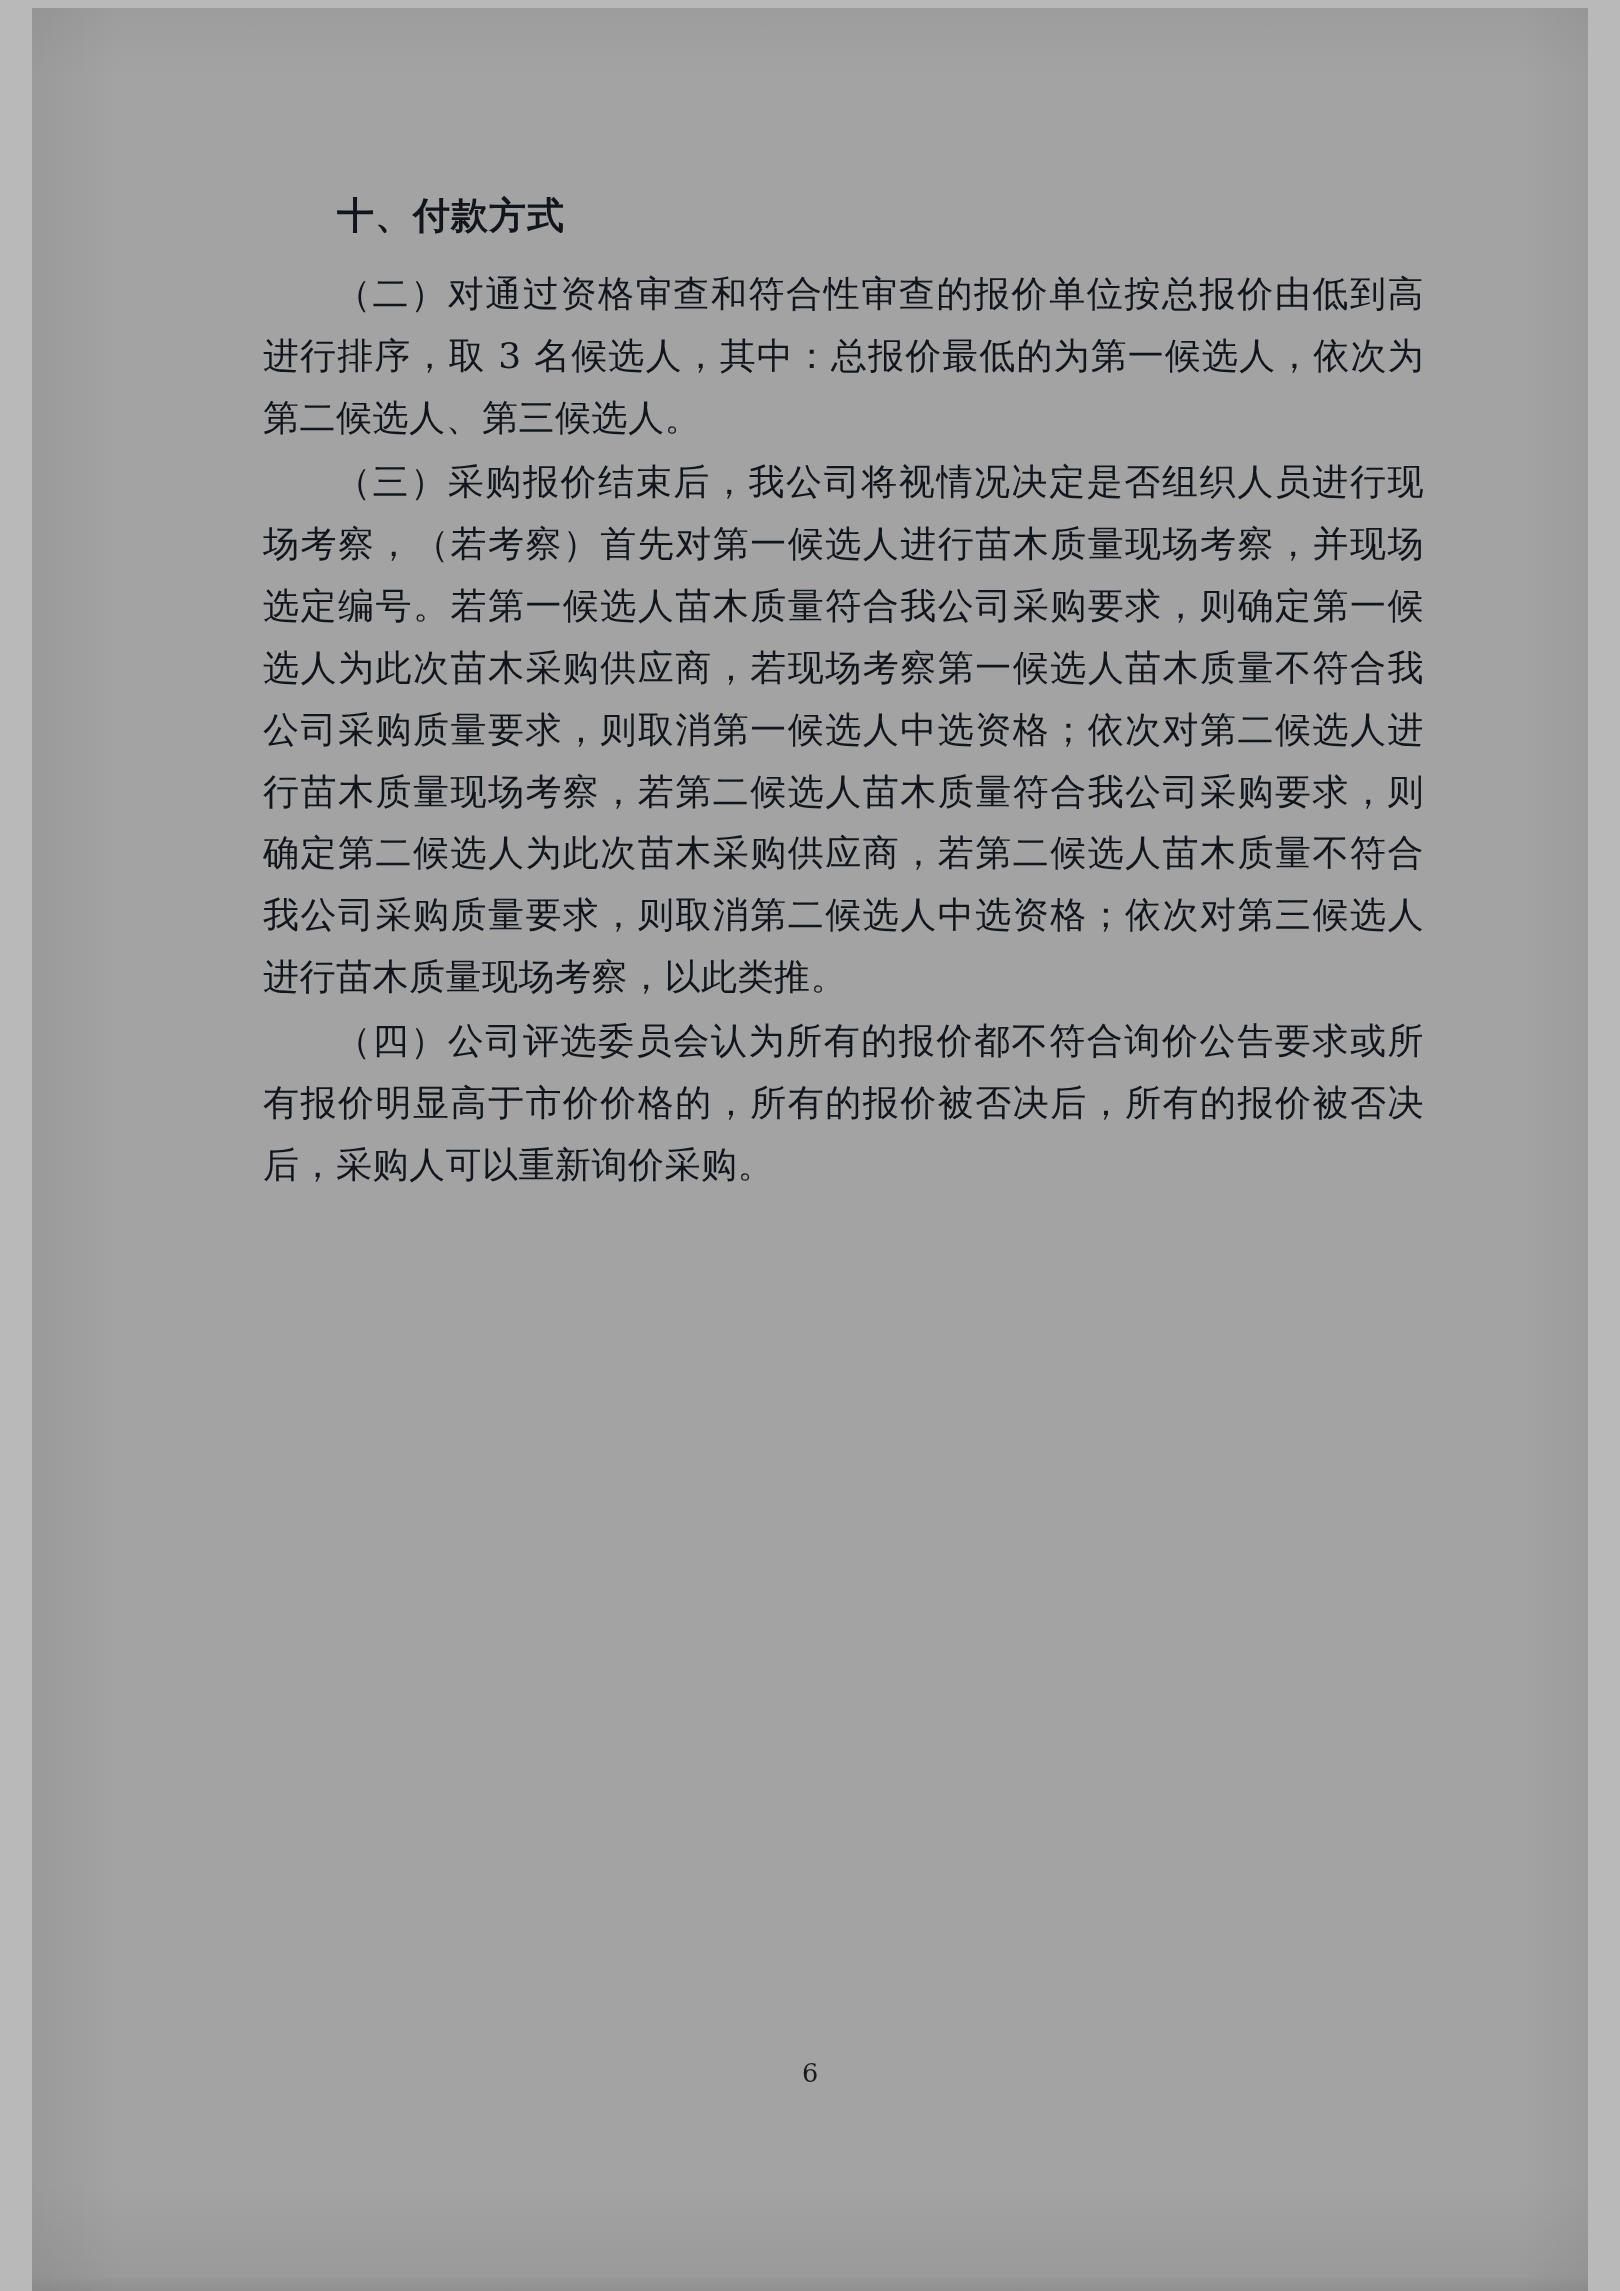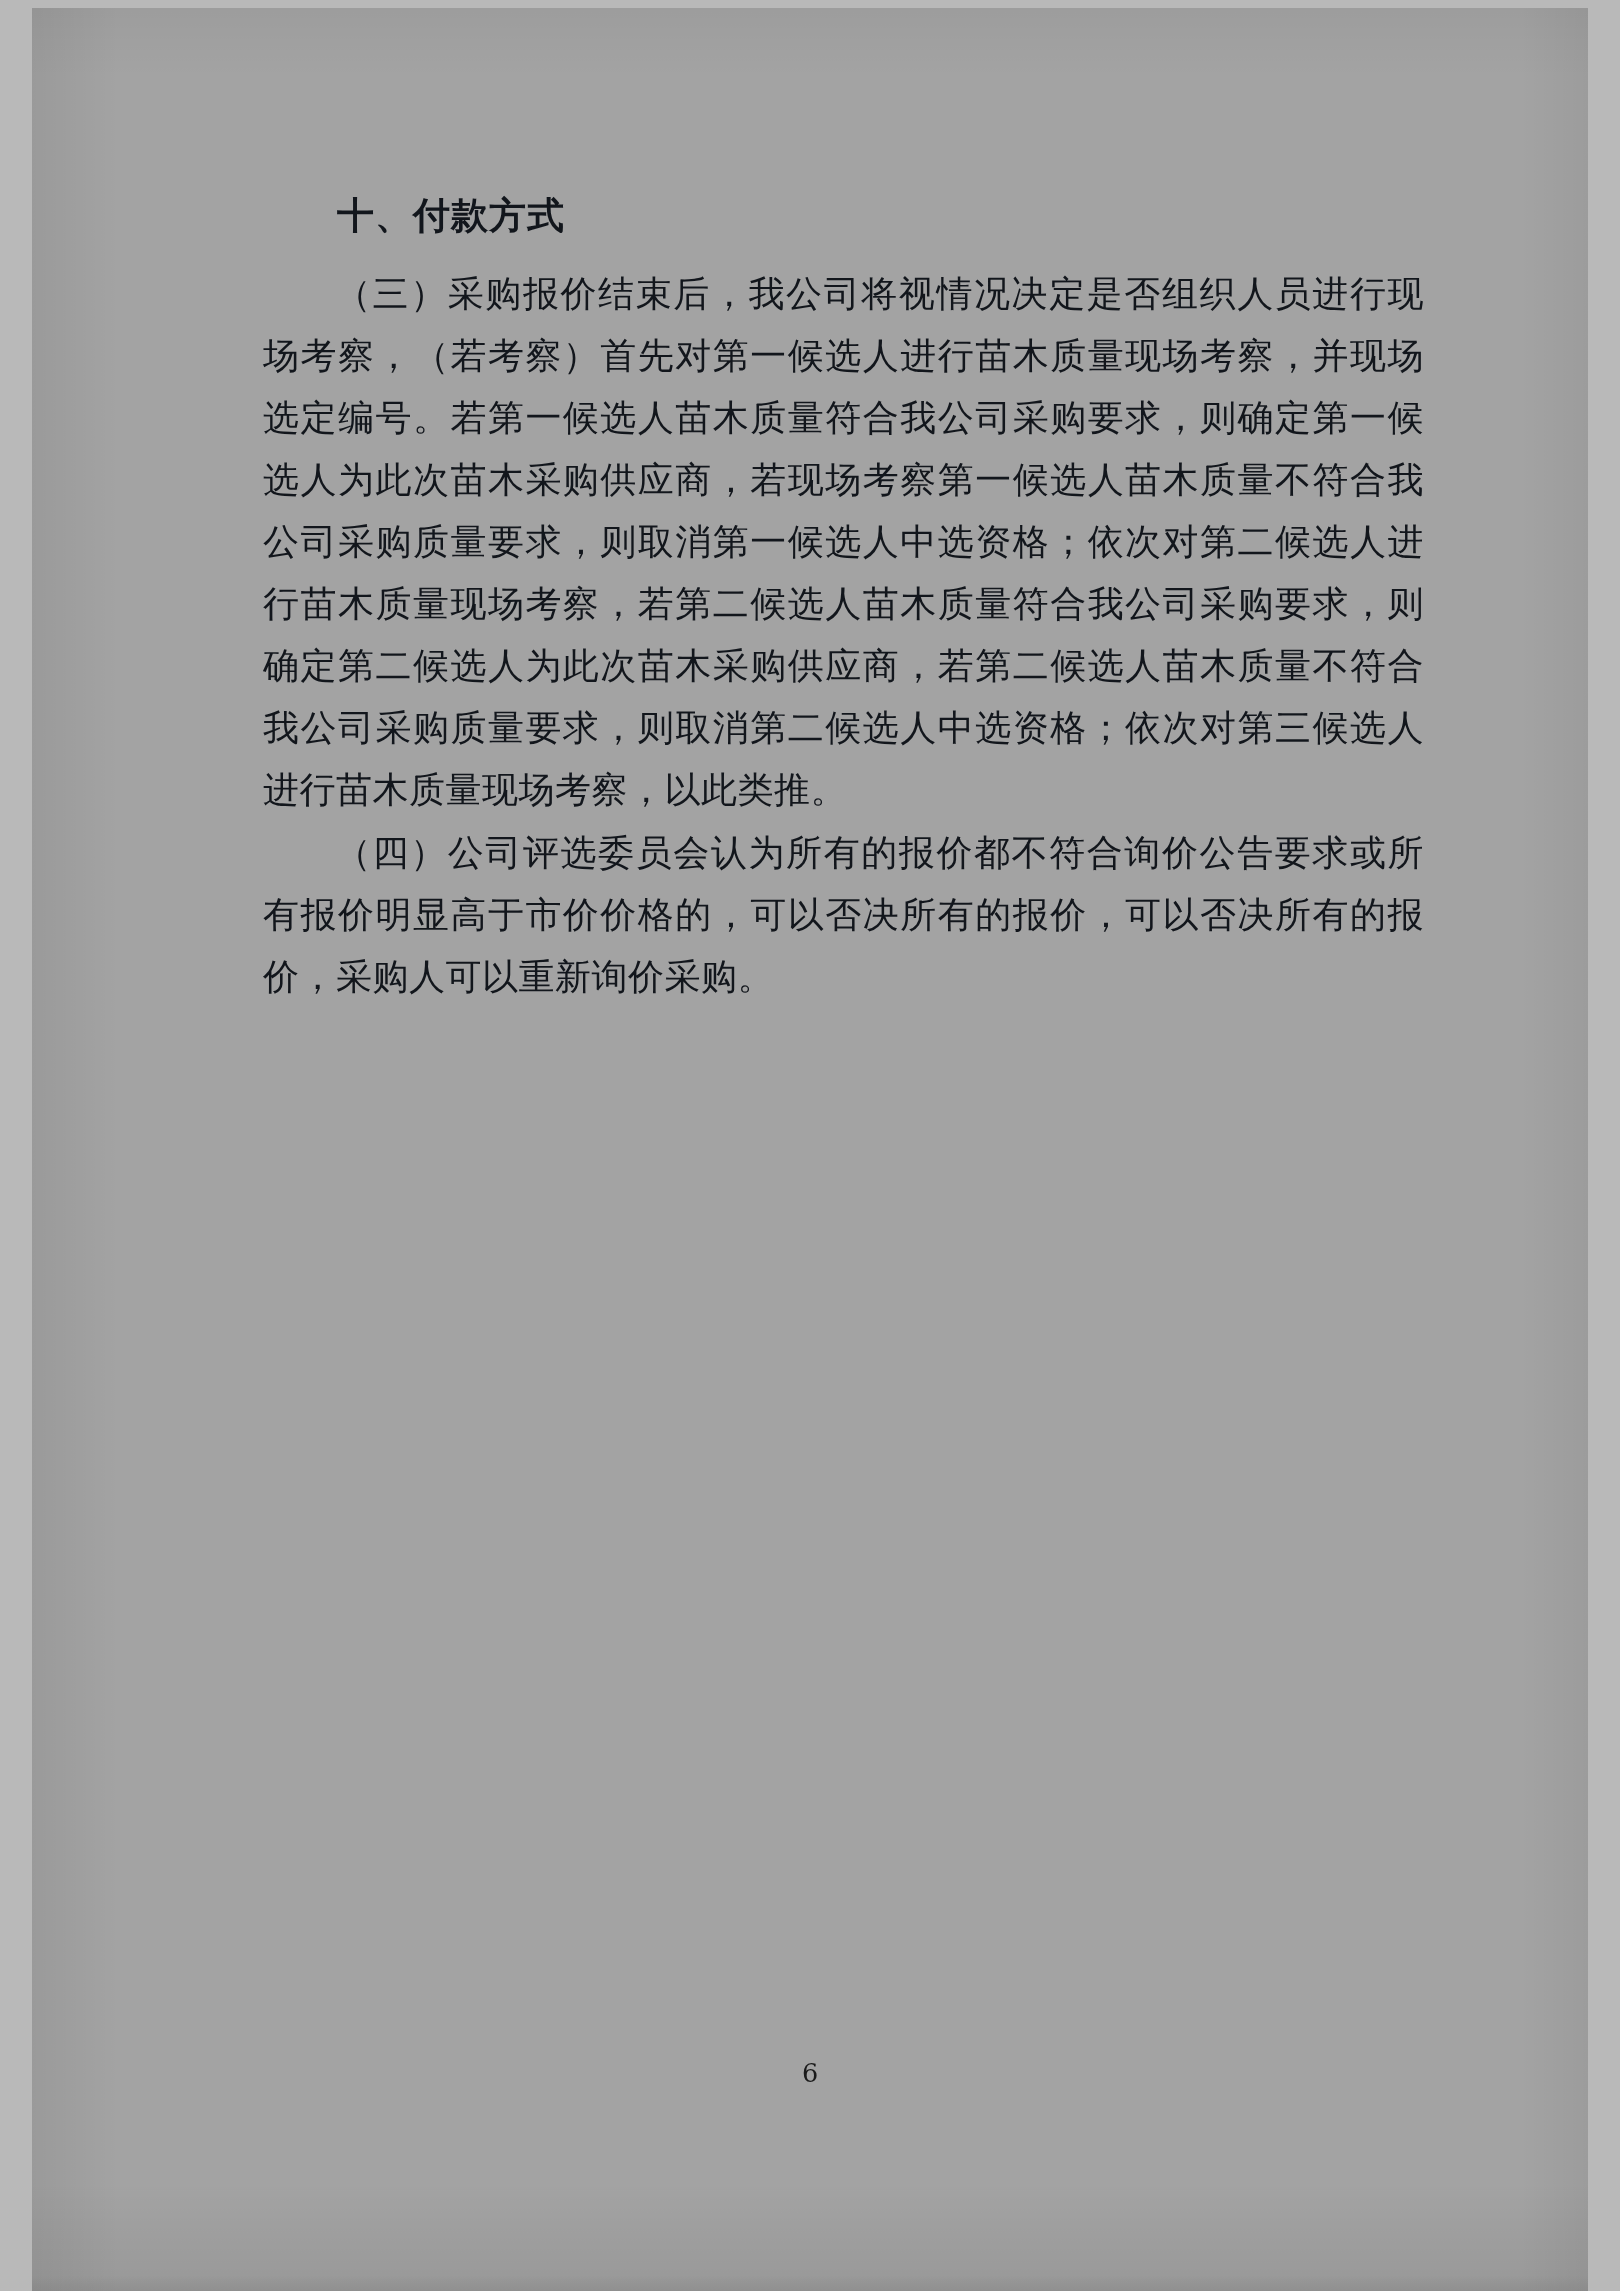--- a/index.html
+++ b/index.html
@@ -83,22 +83,23 @@
 
   <div class="content doc-text">
 
     <div>
       <p class="heading">十、付款方式</p>
     </div>
 
     <div class="spacer-sm"></div>
 
     <div>
+      <p class="para">（二）对通过资格审查和符合性审查的报价单位按总报价由低到高进行排序，取 3 名候选人，其中：总报价最低的为第一候选人，依次为第二候选人、第三候选人。</p>
       <p class="para">（三）采购报价结束后，我公司将视情况决定是否组织人员进行现场考察，（若考察）首先对第一候选人进行苗木质量现场考察，并现场选定编号。若第一候选人苗木质量符合我公司采购要求，则确定第一候选人为此次苗木采购供应商，若现场考察第一候选人苗木质量不符合我公司采购质量要求，则取消第一候选人中选资格；依次对第二候选人进行苗木质量现场考察，若第二候选人苗木质量符合我公司采购要求，则确定第二候选人为此次苗木采购供应商，若第二候选人苗木质量不符合我公司采购质量要求，则取消第二候选人中选资格；依次对第三候选人进行苗木质量现场考察，以此类推。</p>
-      <p class="para">（四）公司评选委员会认为所有的报价都不符合询价公告要求或所有报价明显高于市价价格的，可以否决所有的报价，可以否决所有的报价，采购人可以重新询价采购。</p>
+      <p class="para">（四）公司评选委员会认为所有的报价都不符合询价公告要求或所有报价明显高于市价价格的，所有的报价被否决后，所有的报价被否决后，采购人可以重新询价采购。</p>
     </div>
 
   </div>
 
   <div class="page-number">6</div>
 
   <div class="scan-edge"></div>
 </div>
 
 

